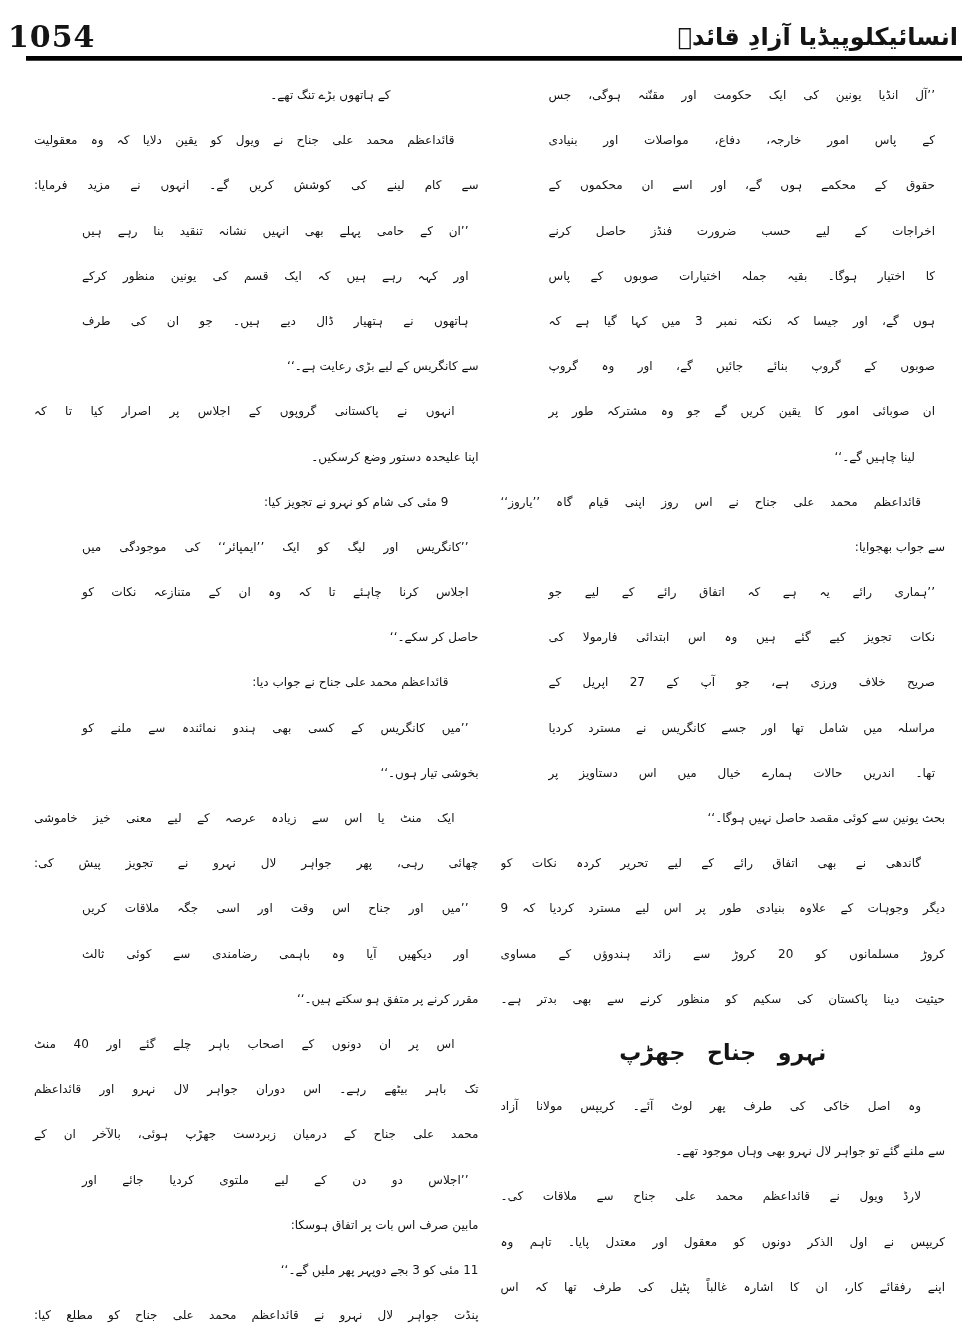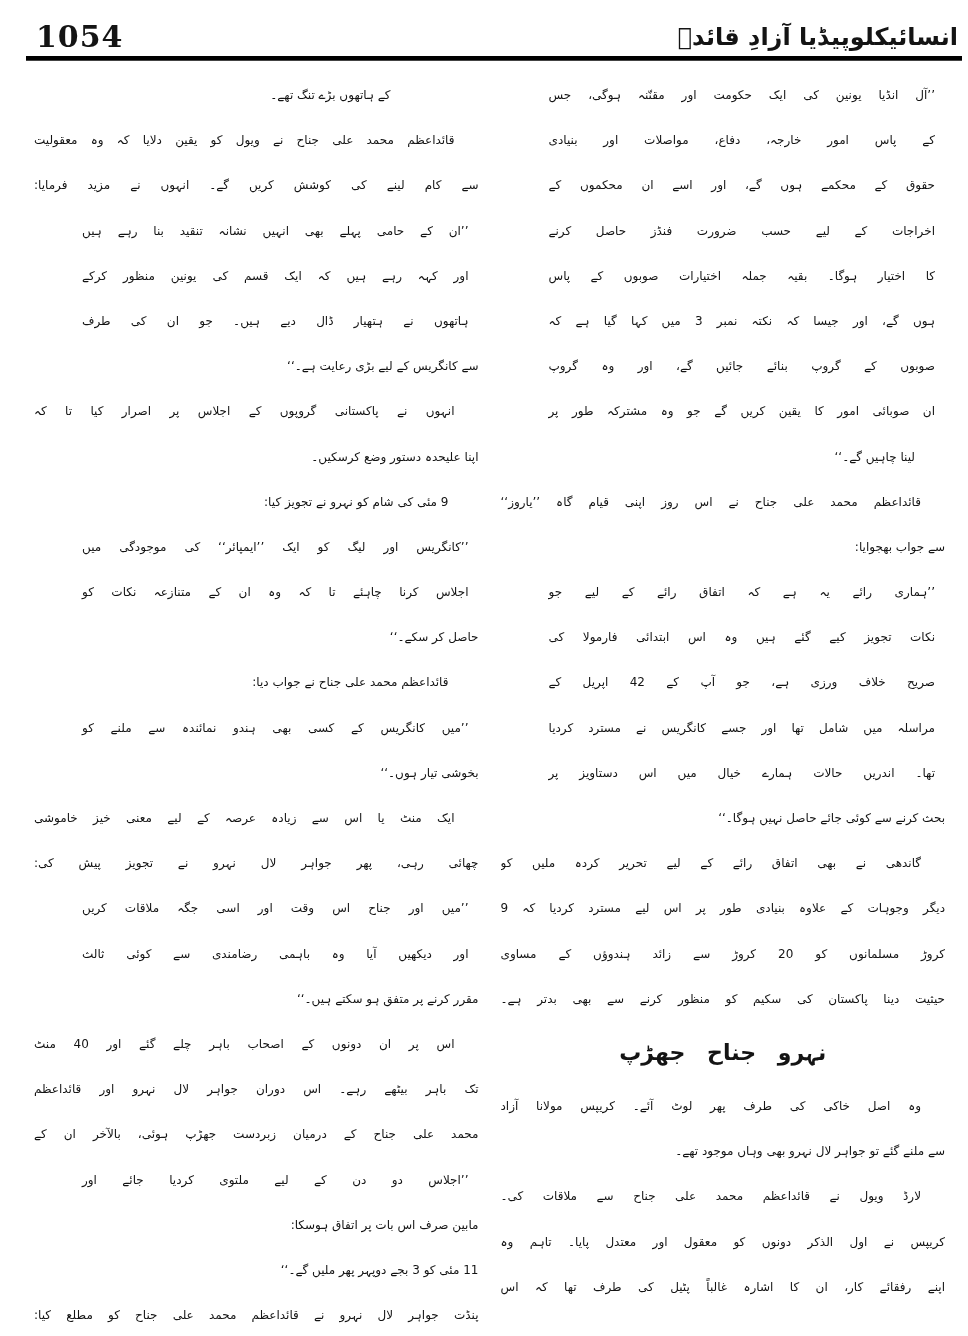--- a/index.html
+++ b/index.html
@@ -20,21 +20,20 @@
     padding: 8px 10px 0 8px;
     height: 44px;
     box-sizing: content-box;
   }
   .page-number {
     font-family: "DejaVu Serif", "Liberation Serif", serif;
     font-weight: bold;
     font-size: 30px;
     line-height: 1;
     letter-spacing: 1px;
-    margin-left: 28px;
   }
   .header-title {
     direction: rtl;
     font-size: 24px;
     font-weight: bold;
     line-height: 1.2;
     padding-left: 2px;
   }
   .header-rule {
     height: 4px;
@@ -131,25 +130,25 @@
         <div class="line q">اخراجات کے لیے حسب ضرورت فنڈز حاصل کرنے</div>
         <div class="line q">کا اختیار ہوگا۔ بقیہ جملہ اختیارات صوبوں کے پاس</div>
         <div class="line q">ہوں گے، اور جیسا کہ نکتہ نمبر 3 میں کہا گیا ہے کہ</div>
         <div class="line q">صوبوں کے گروپ بنائے جائیں گے، اور وہ گروپ</div>
         <div class="line q">ان صوبائی امور کا یقین کریں گے جو وہ مشترکہ طور پر</div>
         <div class="line ps">لینا چاہیں گے۔‘‘</div>
         <div class="line fi">قائداعظم محمد علی جناح نے اس روز اپنی قیام گاہ ’’یاروز‘‘</div>
         <div class="line end">سے جواب بھجوایا:</div>
         <div class="line q">’’ہماری رائے یہ ہے کہ اتفاق رائے کے لیے جو</div>
         <div class="line q">نکات تجویز کیے گئے ہیں وہ اس ابتدائی فارمولا کی</div>
-        <div class="line q">صریح خلاف ورزی ہے، جو آپ کے 42 اپریل کے</div>
+        <div class="line q">صریح خلاف ورزی ہے، جو آپ کے 27 اپریل کے</div>
         <div class="line q">مراسلہ میں شامل تھا اور جسے کانگریس نے مسترد کردیا</div>
         <div class="line q">تھا۔ اندریں حالات ہمارے خیال میں اس دستاویز پر</div>
-        <div class="line qc">بحث کرنے سے کوئی جائے حاصل نہیں ہوگا۔‘‘</div>
-        <div class="line fi">گاندھی نے بھی اتفاق رائے کے لیے تحریر کردہ ملیں کو</div>
+        <div class="line qc">بحث یونین سے کوئی مقصد حاصل نہیں ہوگا۔‘‘</div>
+        <div class="line fi">گاندھی نے بھی اتفاق رائے کے لیے تحریر کردہ نکات کو</div>
         <div class="line full">دیگر وجوہات کے علاوہ بنیادی طور پر اس لیے مسترد کردیا کہ 9</div>
         <div class="line full">کروڑ مسلمانوں کو 20 کروڑ سے زائد ہندوؤں کے مساوی</div>
         <div class="line full">حیثیت دینا پاکستان کی سکیم کو منظور کرنے سے بھی بدتر ہے۔</div>
         <div class="line heading">نہرو جناح جھڑپ</div>
         <div class="line fi">وہ اصل خاکی کی طرف پھر لوٹ آئے۔ کریپس مولانا آزاد</div>
         <div class="line end">سے ملنے گئے تو جواہر لال نہرو بھی وہاں موجود تھے۔</div>
         <div class="line fi">لارڈ ویول نے قائداعظم محمد علی جناح سے ملاقات کی۔</div>
         <div class="line full">کریپس نے اول الذکر دونوں کو معقول اور معتدل پایا۔ تاہم وہ</div>
         <div class="line full">اپنے رفقائے کار، ان کا اشارہ غالباً پٹیل کی طرف تھا کہ اس</div>
       </div>

